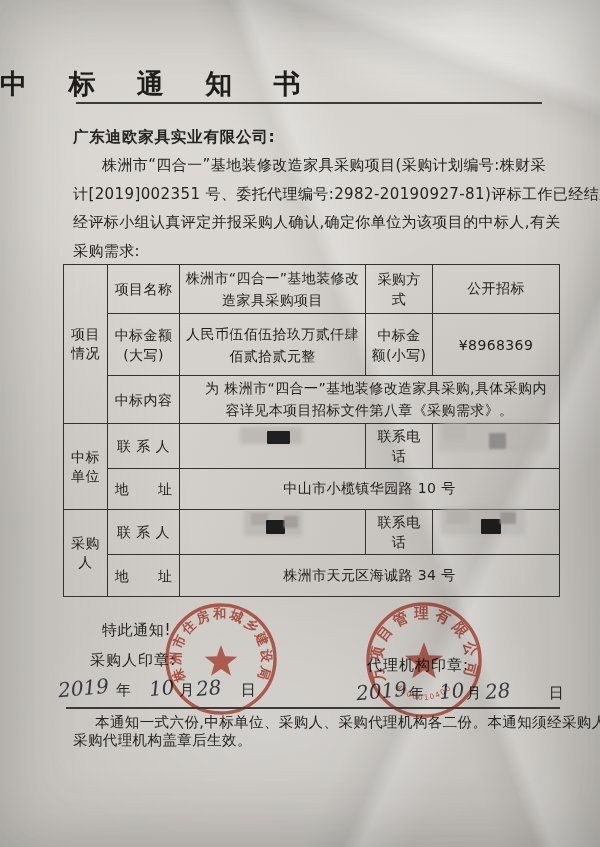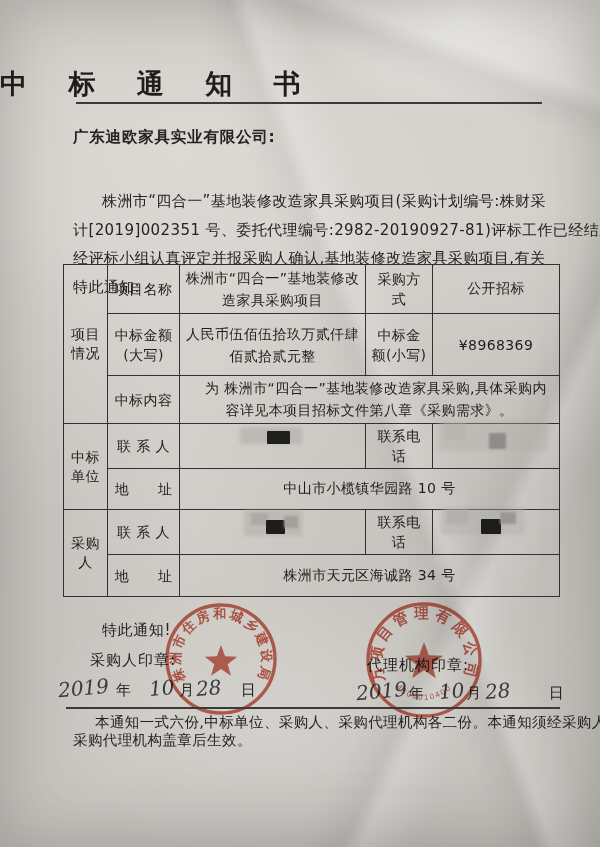--- a/index.html
+++ b/index.html
@@ -27,21 +27,21 @@
   .abs{position:absolute;}
   .title{
     left:0;top:66px;width:100%;text-align:left;
     font-size:27px;font-weight:bold;letter-spacing:16px;
     color:#1f1d19;margin:0;
   }
   .title-rule{left:76px;top:102px;width:466px;height:2px;background:#3c3a36;}
   .addressee{left:73px;top:127px;font-size:15.5px;font-weight:bold;letter-spacing:.8px;}
   .para{left:73px;top:151px;width:472px;font-size:15px;letter-spacing:.4px;}
   .para .pline{line-height:28.6px;white-space:nowrap;}
-  .para .indent{padding-left:29px;margin-top:36px;}
+  .para .indent{padding-left:29px;}
 
   table.info{
     position:absolute;left:63px;top:264px;
     border-collapse:collapse;table-layout:fixed;
     font-size:14px;letter-spacing:.4px;color:#201e1a;
   }
   table.info td{
     border:1.6px solid #33312d;
     padding:2px 5px;vertical-align:middle;text-align:center;
     overflow:hidden;
@@ -87,22 +87,22 @@
   <div class="creases"></div>
 
   <h1 class="abs title">中 标 通 知 书</h1>
   <div class="abs title-rule"></div>
 
   <div class="abs addressee">广东迪欧家具实业有限公司:</div>
 
   <div class="abs para">
     <div class="pline indent">株洲市“四合一”基地装修改造家具采购项目(采购计划编号:株财采</div>
     <div class="pline">计[2019]002351 号、委托代理编号:2982-20190927-81)评标工作已经结束,</div>
-    <div class="pline">经评标小组认真评定并报采购人确认,基地装修改造家具采购项目,有关</div>
-    <div class="pline">特此通知:</div>
+    <div class="pline">经评标小组认真评定并报采购人确认,确定你单位为该项目的中标人,有关</div>
+    <div class="pline">采购需求:</div>
   </div>
 
   <table class="info">
     <tbody>
         <tr class="r1">
       <td class="group" rowspan="3">项目情况</td>
       <td class="lab">项目名称</td>
       <td class="val-wide">株洲市“四合一”基地装修改造家具采购项目</td>
       <td class="lab2">采购方式</td>
       <td class="val2">公开招标</td>

